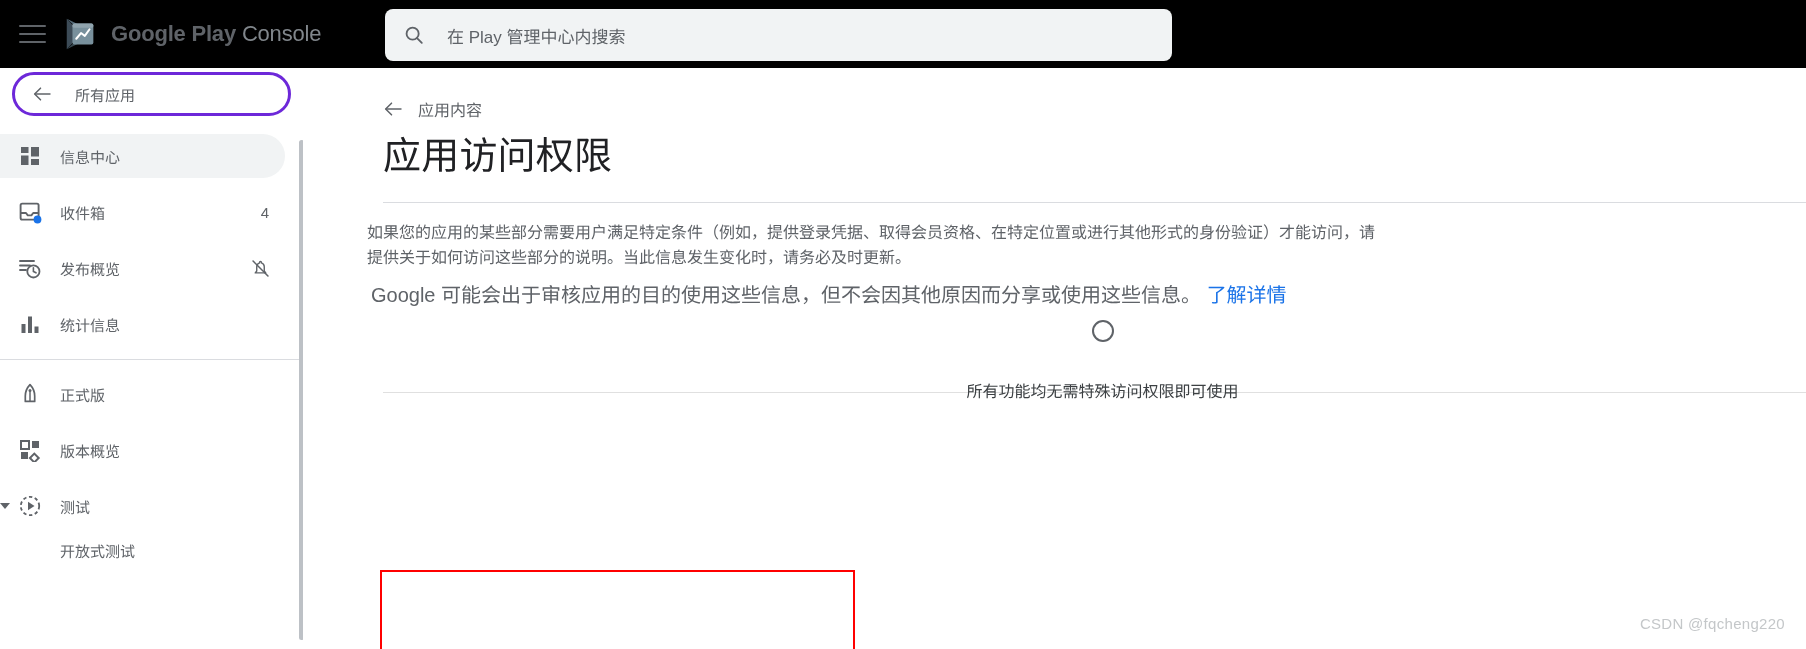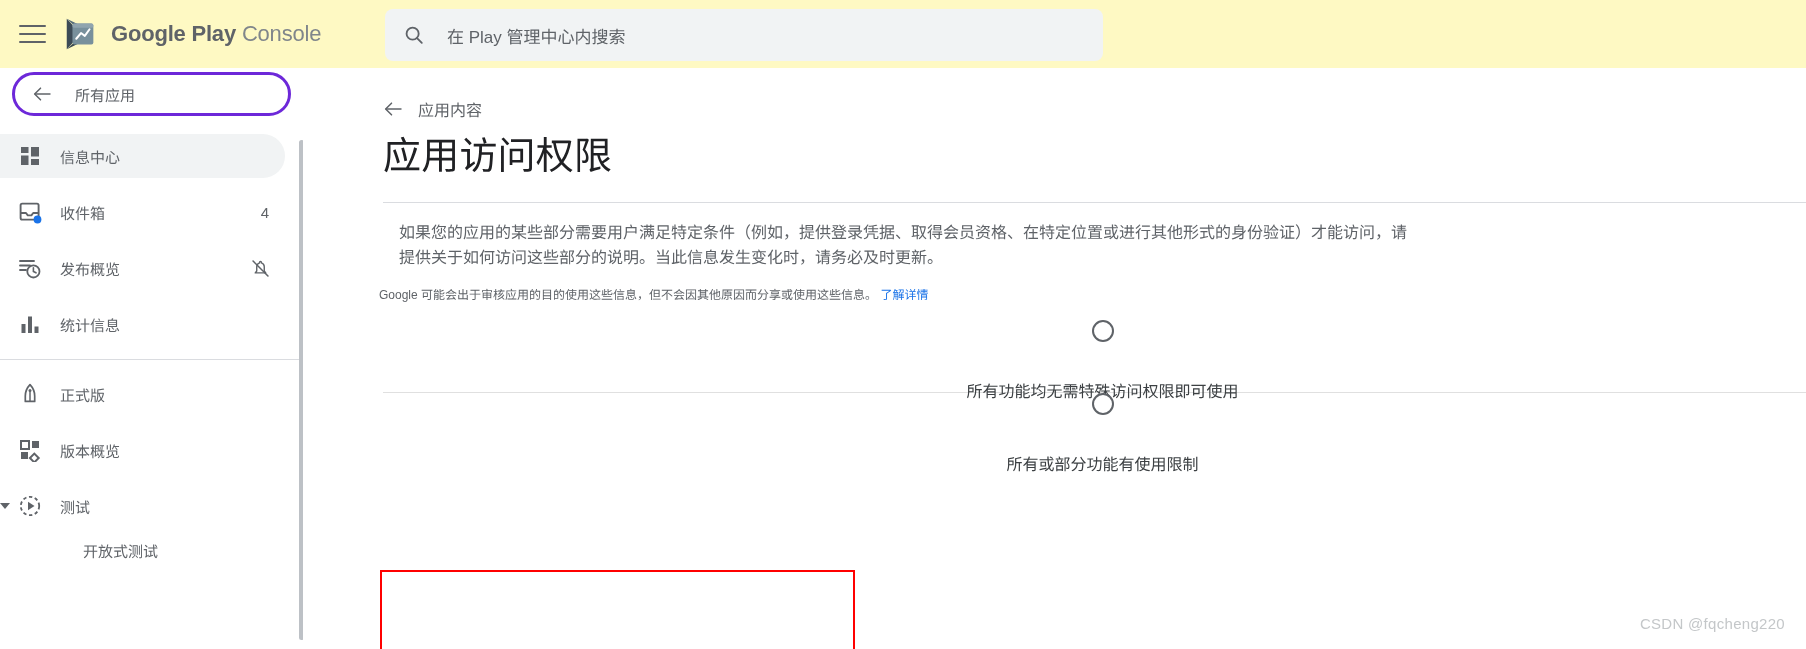--- a/index.html
+++ b/index.html
@@ -4,21 +4,21 @@
 <style>
   * { box-sizing: border-box; }
   html, body {
     margin: 0; padding: 0;
     width: 1806px; height: 649px;
     overflow: hidden;
     background: #ffffff;
     font-family: "Liberation Sans", "DejaVu Sans", sans-serif;
     -webkit-font-smoothing: antialiased;
   }
-  .app { position: relative; width: 1806px; height: 649px; background:#fef9c3; }
+  .app { position: relative; width: 1806px; height: 649px; background:#000000; }
 
   
   .topbar {
     position: absolute; top: 0; left: 0; width: 1806px; height: 68px;
     display: flex; align-items: center;
   }
   .hamburger {
     position: absolute; left: 19px; top: 20px;
     width: 28px; height: 28px;
     display: flex; flex-direction: column; justify-content: center; gap: 6px;
@@ -27,21 +27,21 @@
   .hamburger span { display:block; height: 2px; width: 27px; background: #5f6368; border-radius: 1px; }
 
   .brand { position: absolute; left: 62px; top: 15px; display: flex; align-items: center; gap: 11px; }
   .brand-logo { width: 38px; height: 38px; display:block; }
   .brand-text { font-size: 22px; letter-spacing: -0.2px; white-space: nowrap; }
   .brand-text .g1 { color: #5f6368; font-weight: 600; }
   .brand-text .g2 { color: #80868b; font-weight: 400; }
 
   .searchbar {
     position: absolute; left: 385px; top: 9px;
-    width: 718px; height: 52px;
+    width: 787px; height: 52px;
     background: #f1f3f4; border-radius: 8px;
     display: flex; align-items: center; padding: 0 18px;
     cursor: text;
   }
   .search-icon { width: 22px; height: 22px; margin-right: 22px; flex: none; }
   .search-placeholder { color: #5f6368; font-size: 17px; }
 
   
   .sidebar {
     position: absolute; left: 0; top: 68px; width: 303px; height: 581px;
@@ -73,21 +73,21 @@
     position: absolute; left: 0px; top: 50%; transform: translateY(-50%);
     width: 0; height: 0; border-left: 6px solid #5f6368;
     border-top: 4.5px solid transparent; border-bottom: 4.5px solid transparent;
   }
   .navitem .caret.open {
     border-left: 5px solid transparent; border-right: 5px solid transparent;
     border-top: 6px solid #5f6368; border-bottom: 0;
   }
   .navsub {
     height: 44px; display: flex; align-items: center;
-    padding-left: 83px; cursor: pointer;
+    padding-left: 60px; cursor: pointer;
   }
   .navsub .nlabel { color: #5f6368; font-size: 15px; }
 
   .divider-h { height: 1px; background: #dadce0; margin: 13px 0 0 0; }
   .section-title { color: #3c4043; font-size: 15px; padding: 22px 0 8px 18px; font-weight: 400; }
 
   .sb-scroll {
     position: absolute; left: 299px; top: 72px;
     width: 5px; height: 500px; background: #bdc1c6; border-radius: 3px;
   }
@@ -102,26 +102,26 @@
   .breadcrumb .bc-label { color: #5f6368; font-size: 16px; }
 
   .page-title {
     position: absolute; left: 80px; top: 57px;
     font-size: 38px; color: #202124; font-weight: 400; letter-spacing: 0.2px;
   }
 
   .hr-top { position: absolute; left: 80px; top: 134px; width: 1423px; height: 1px; background: #dadce0; }
 
   .para {
-    position: absolute; left: 96px; top: 152px; width: 1010px;
+    position: absolute; left: 64px; top: 152px; width: 1010px;
     color: #5f6368; font-size: 16px; line-height: 25px;
   }
   .para2 {
-    position: absolute; left: 76px; top: 215px; width: 1100px;
-    color: #5f6368; font-size: 12px; line-height: 25px;
+    position: absolute; left: 68px; top: 215px; width: 1100px;
+    color: #5f6368; font-size: 20px; line-height: 25px;
   }
   .link { color: #1a73e8; cursor: pointer; }
 
   
   .redbox {
     position: absolute; left: -3px; top: 250px;
     width: 475px; height: 148px;
     border: 2px solid #ff0000; pointer-events: none;
   }
   .radiogroup { position: absolute; left: 80px; top: 252px; width: 1423px; }
@@ -315,24 +315,20 @@
 
     <div class="radiogroup">
 
       <div class="radiorow">
         <span class="radio"></span>
         <span class="rlabel">所有功能均无需特殊访问权限即可使用</span>
       </div>
 
       <div class="row-div"></div>
 
-      <div class="radiorow">
-        <span class="radio"></span>
-        <span class="rlabel">所有或部分功能有使用限制</span>
-      </div>
 
       <div class="redbox"></div>
     </div>
 
     <div class="watermark">CSDN @fqcheng220</div>
   </div>
 
 </div>
 
 </body></html>

